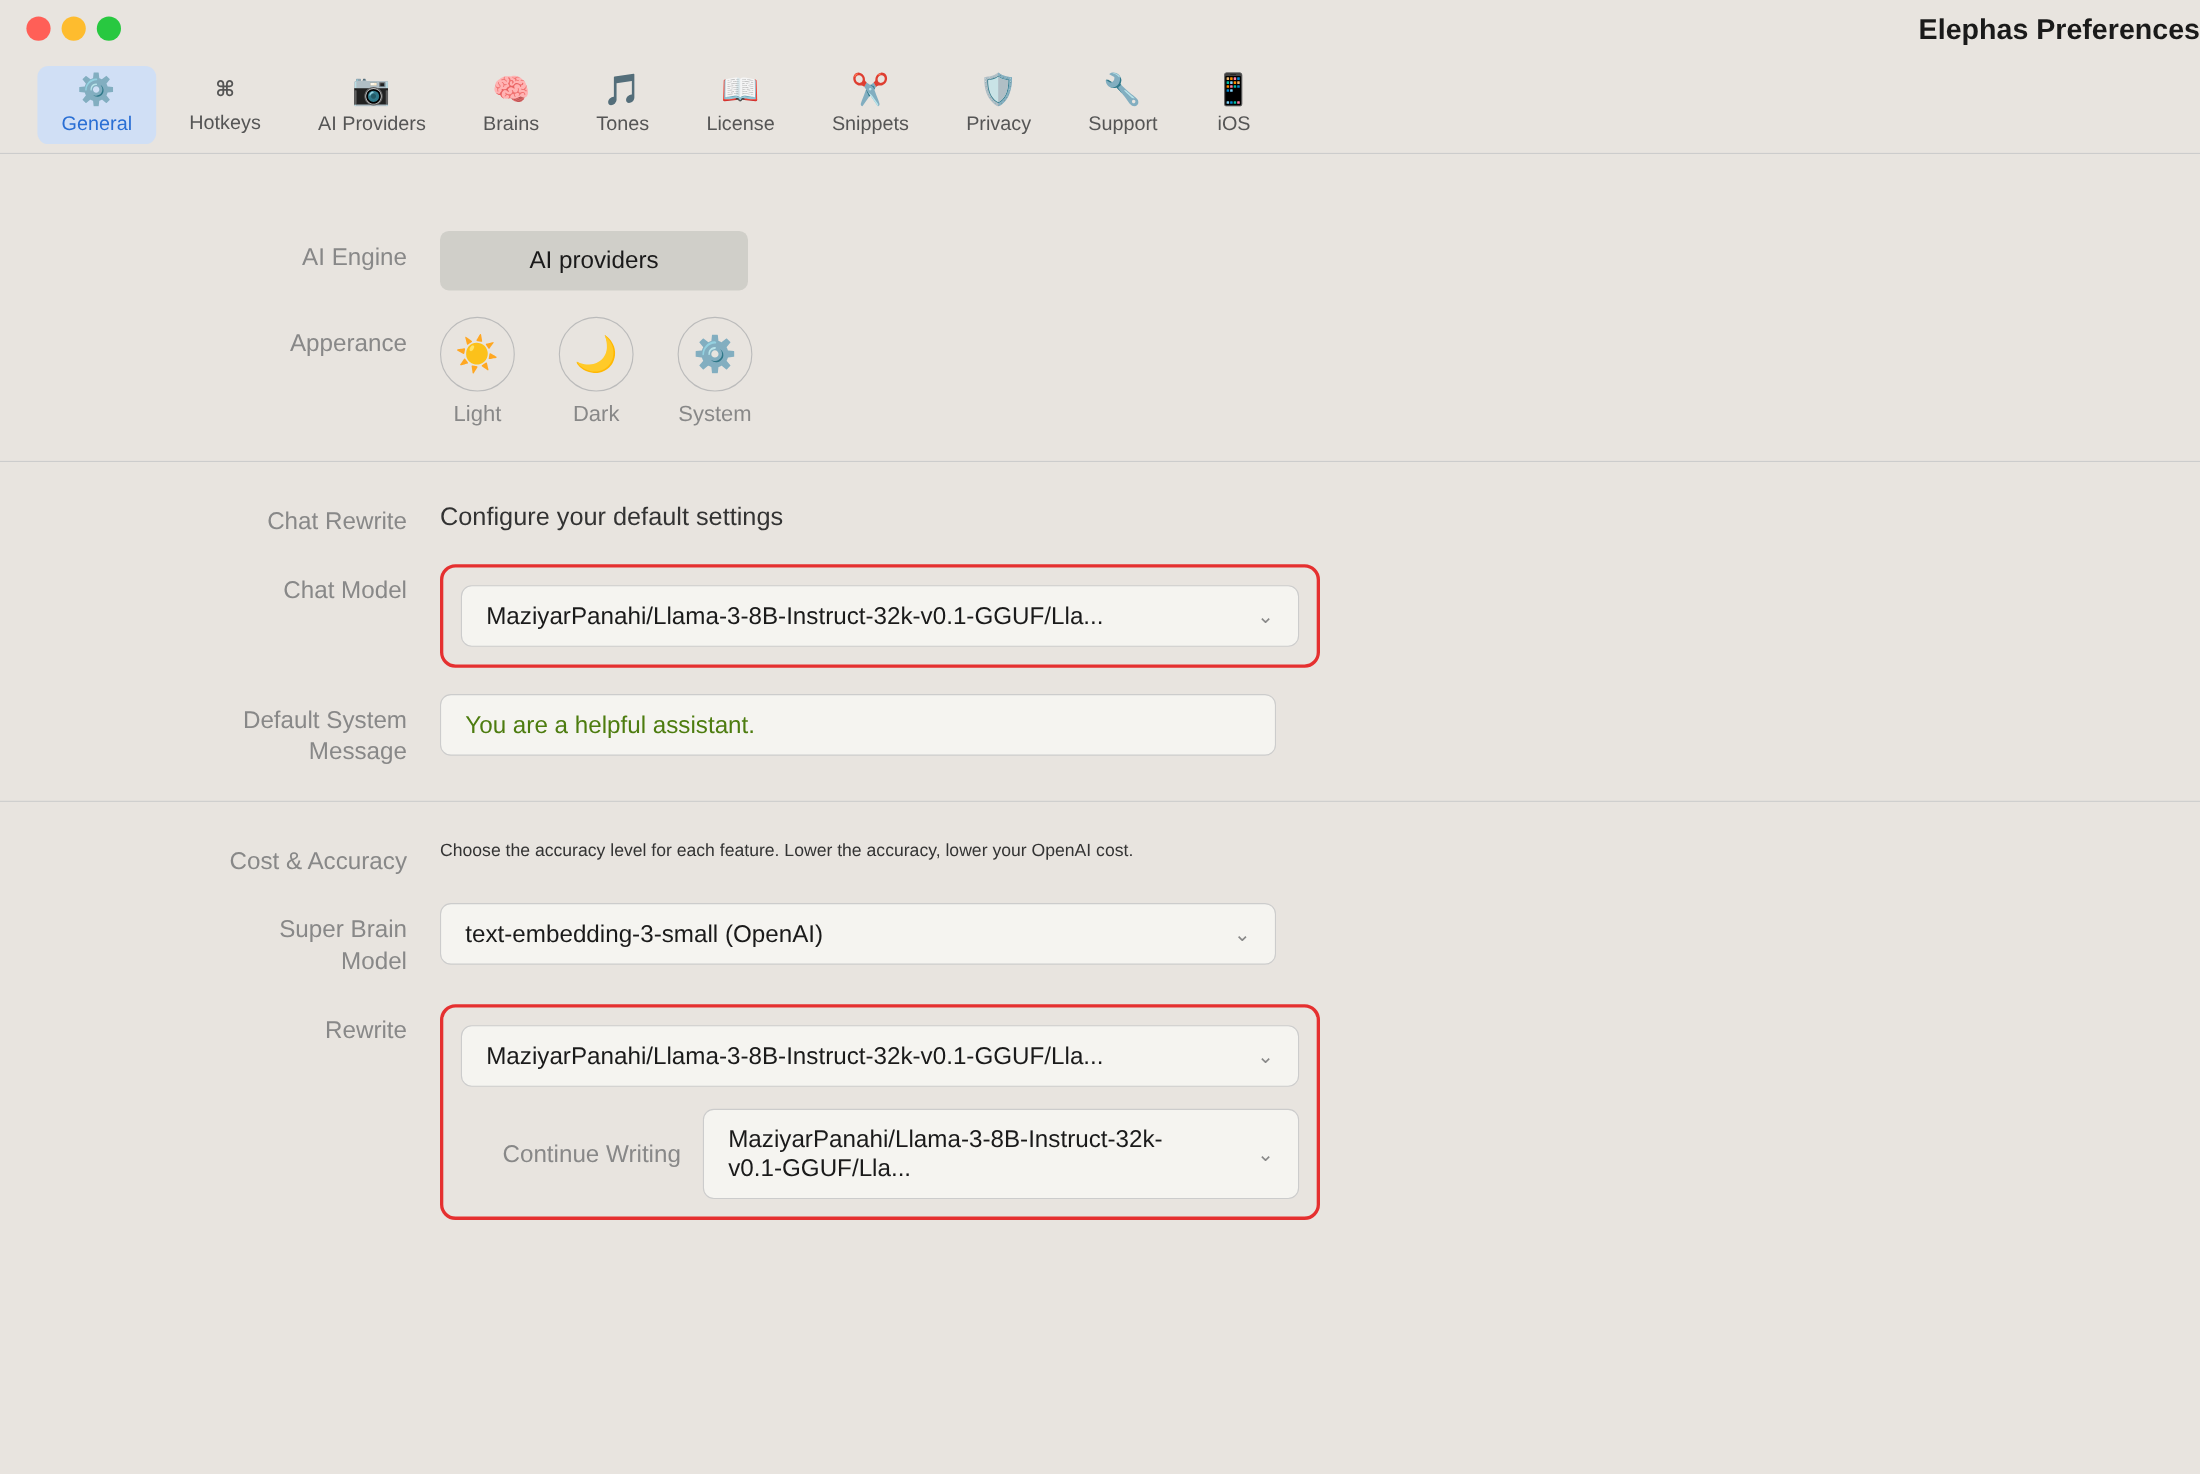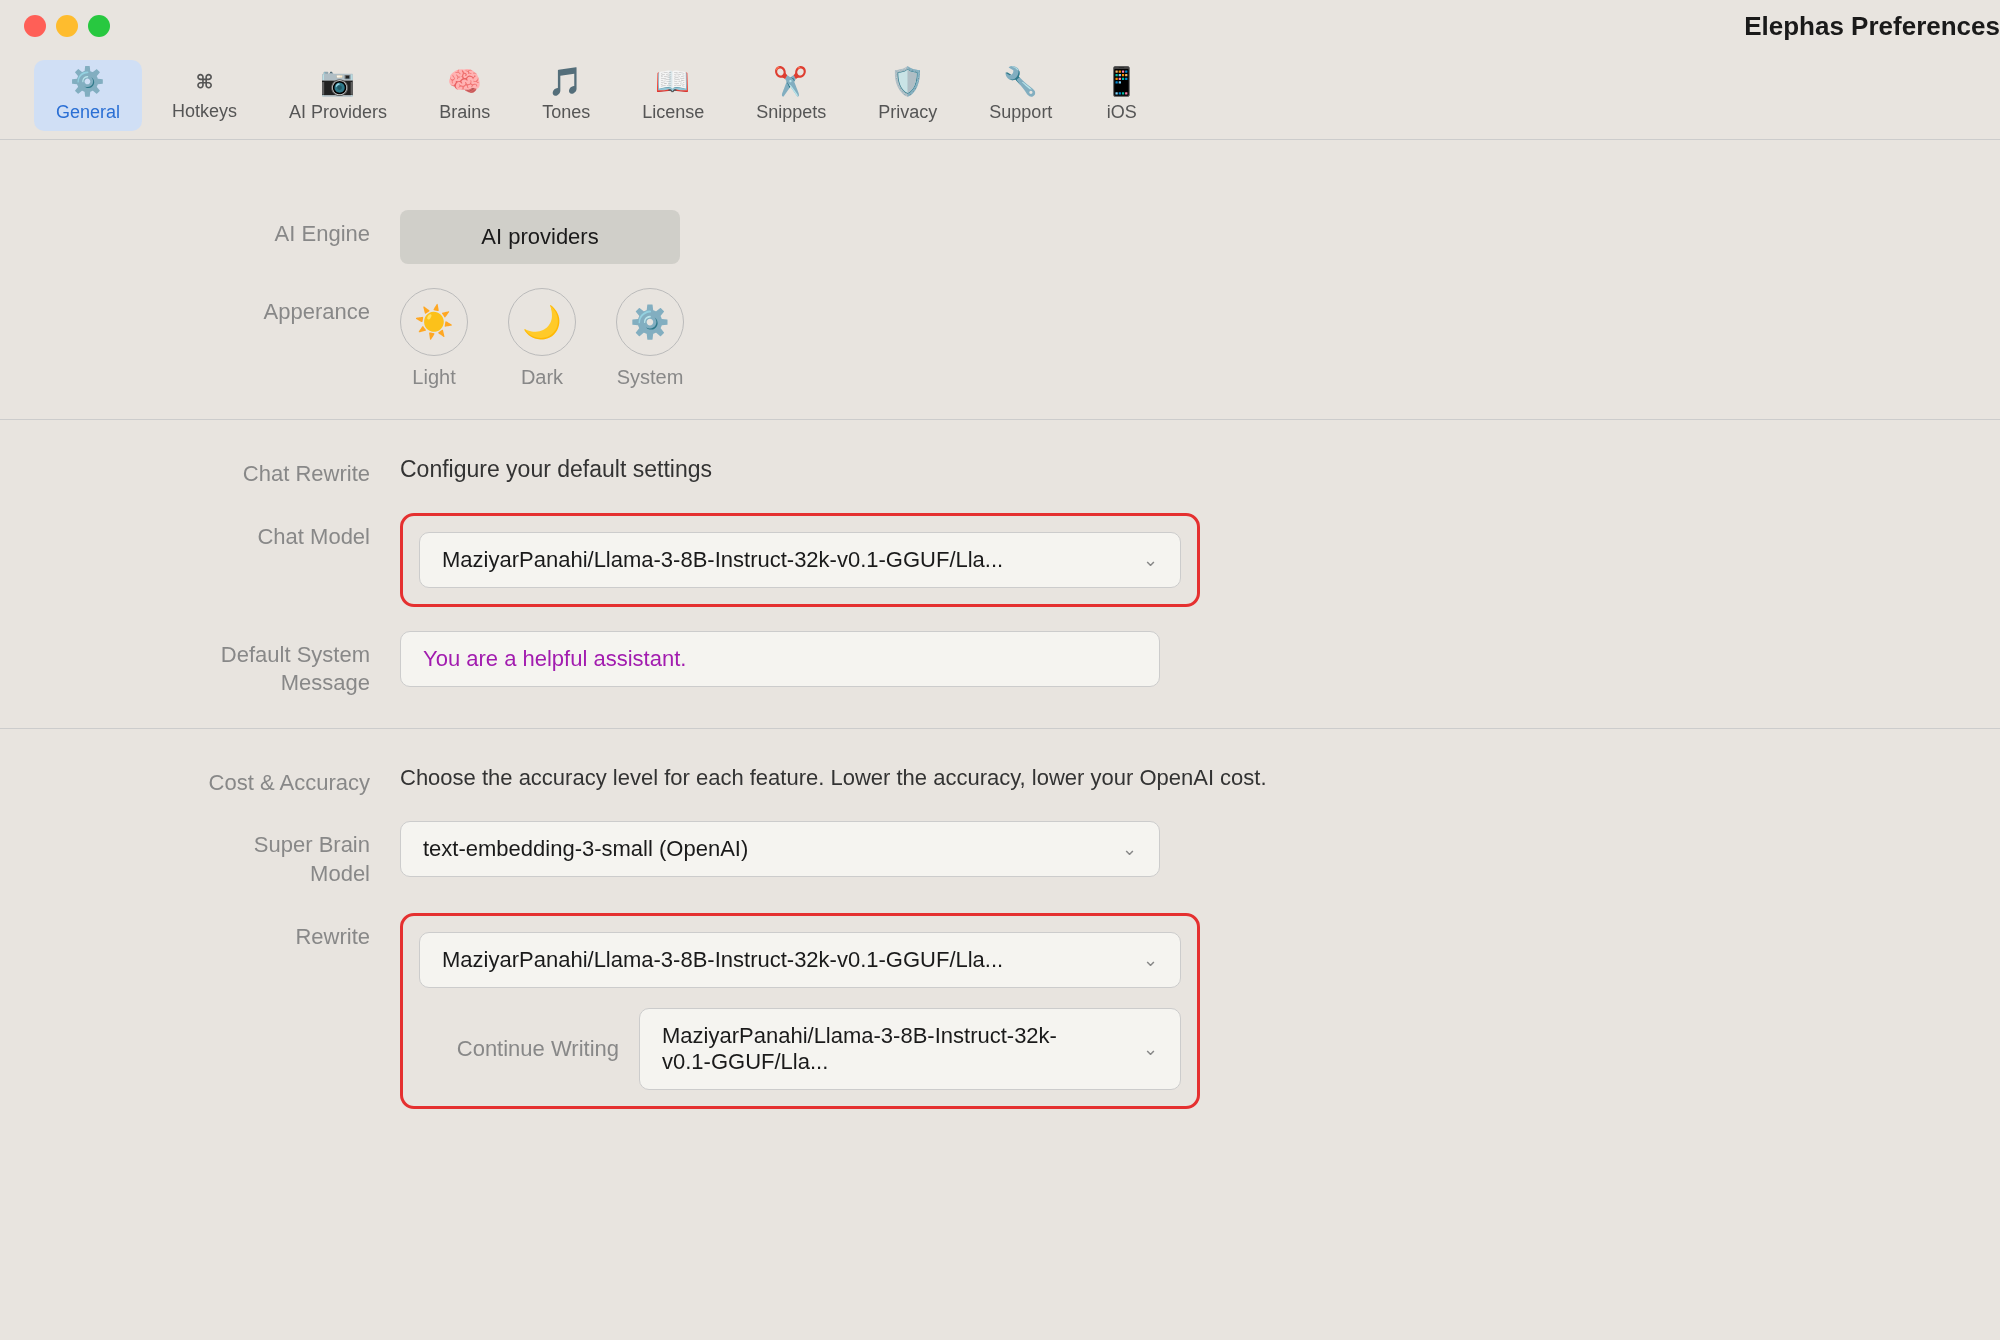--- a/index.html
+++ b/index.html
@@ -211,27 +211,27 @@
       width: 100%;
     }
 
     
     .text-input {
       background: #f5f4f0;
       border: 1px solid #ccc;
       border-radius: 10px;
       padding: 14px 22px;
       font-size: 22px;
-      color: #a21caf;
+      color: #4d7c0f;
       width: 760px;
     }
 
     
     .cost-desc {
-      font-size: 22px;
+      font-size: 16px;
       color: #333;
       padding-top: 6px;
     }
   </style>
 </head>
 <body>
 
 <div class="titlebar">
   <div class="traffic-lights">
     <div class="traffic-light tl-red"></div>

